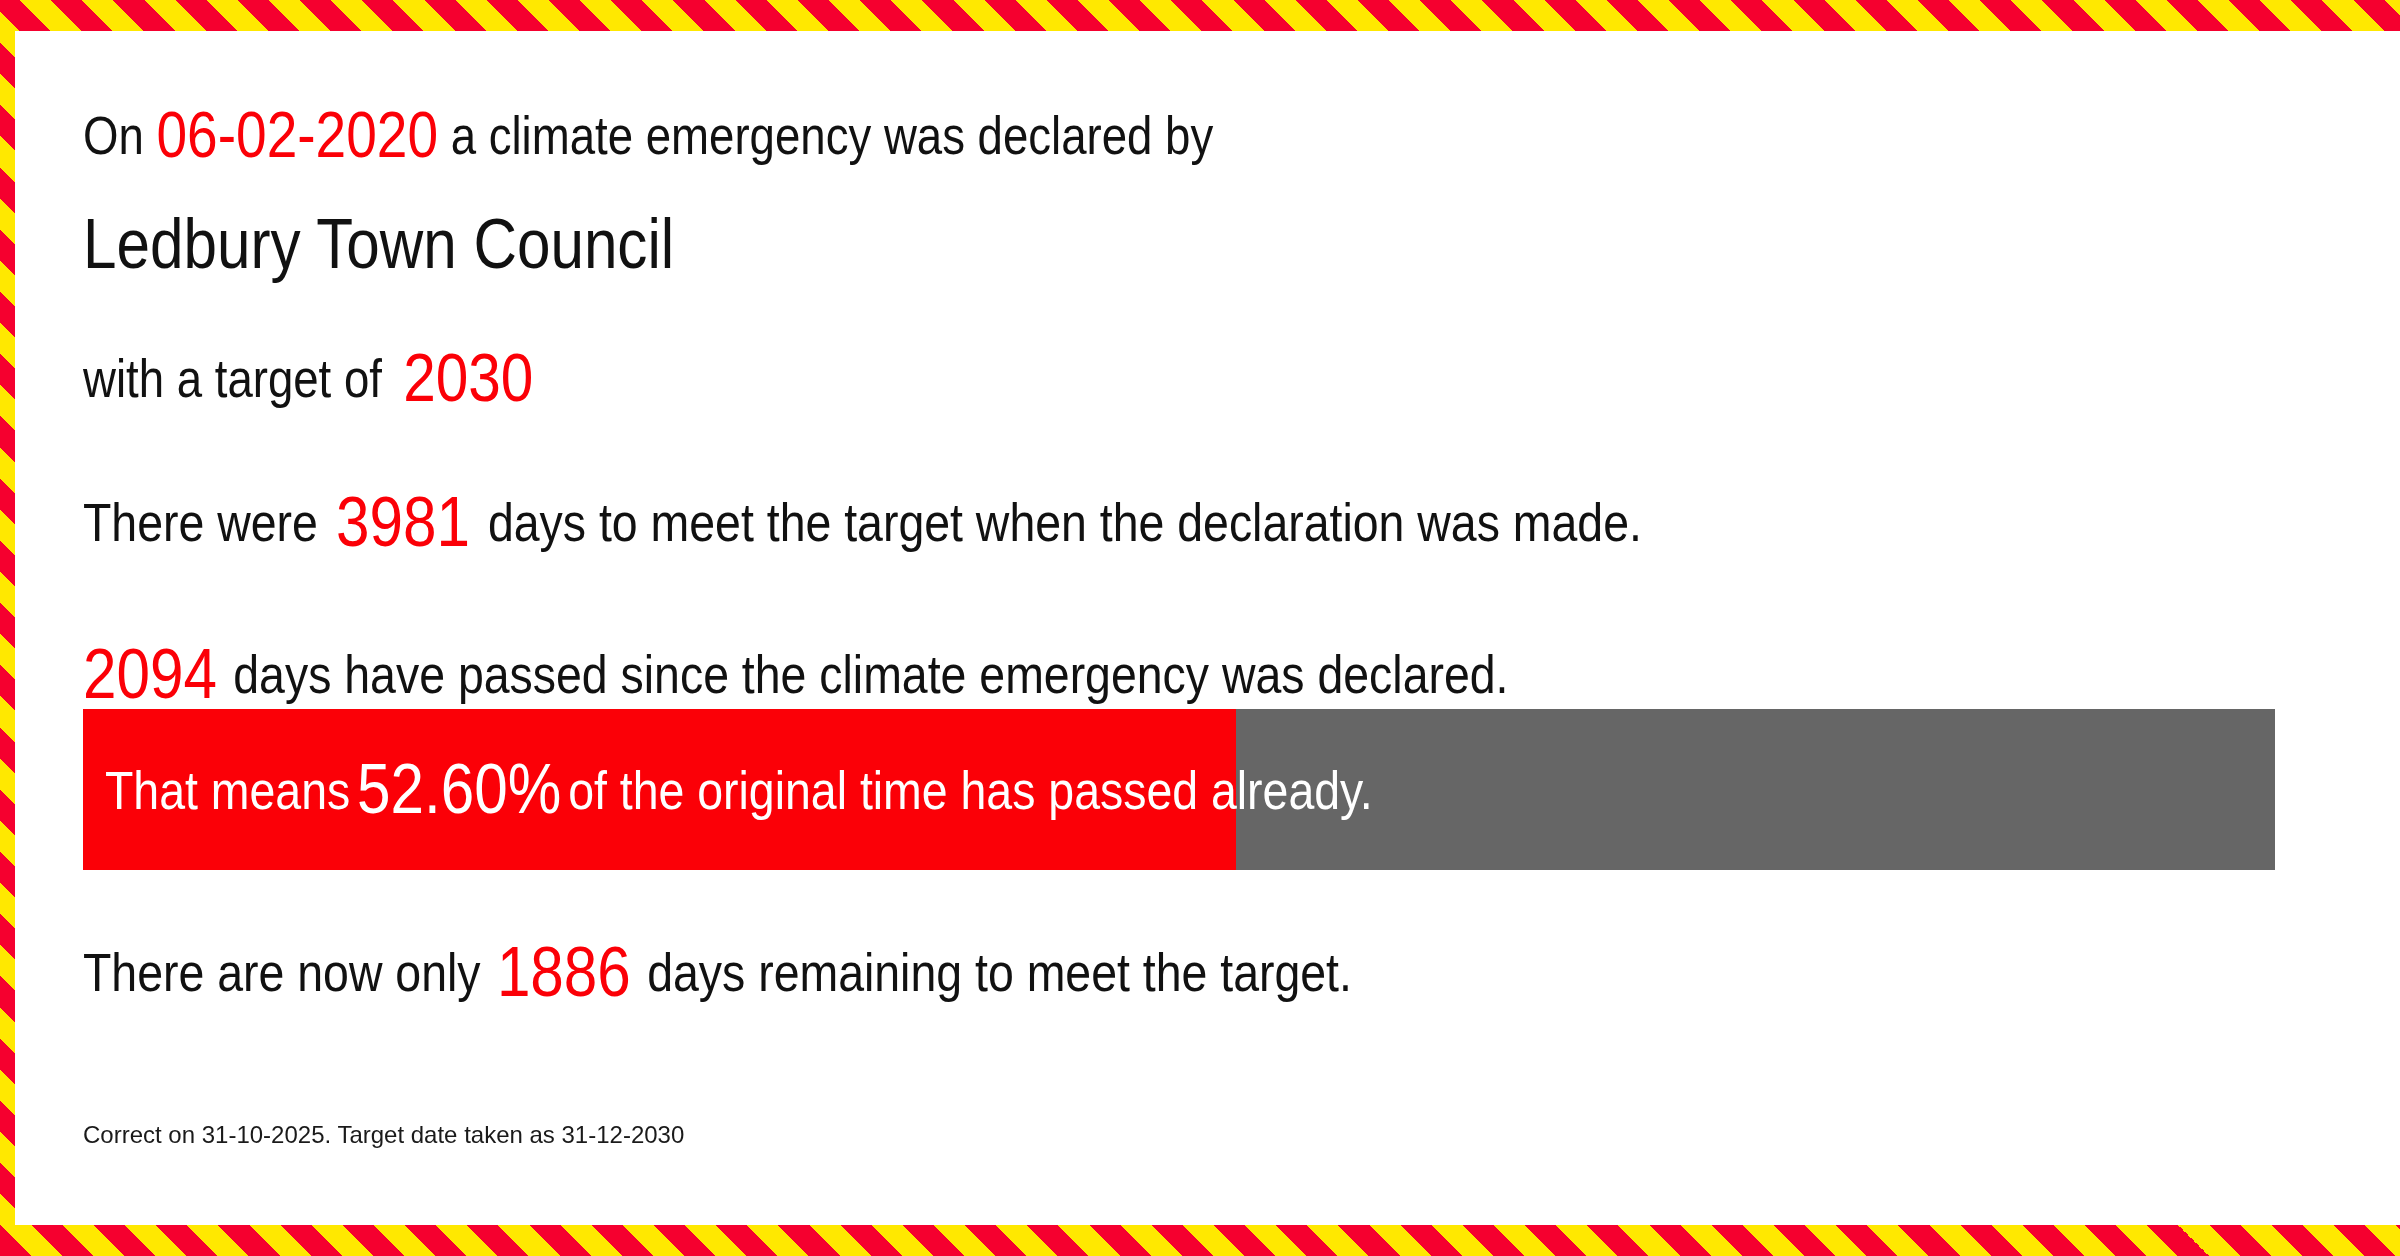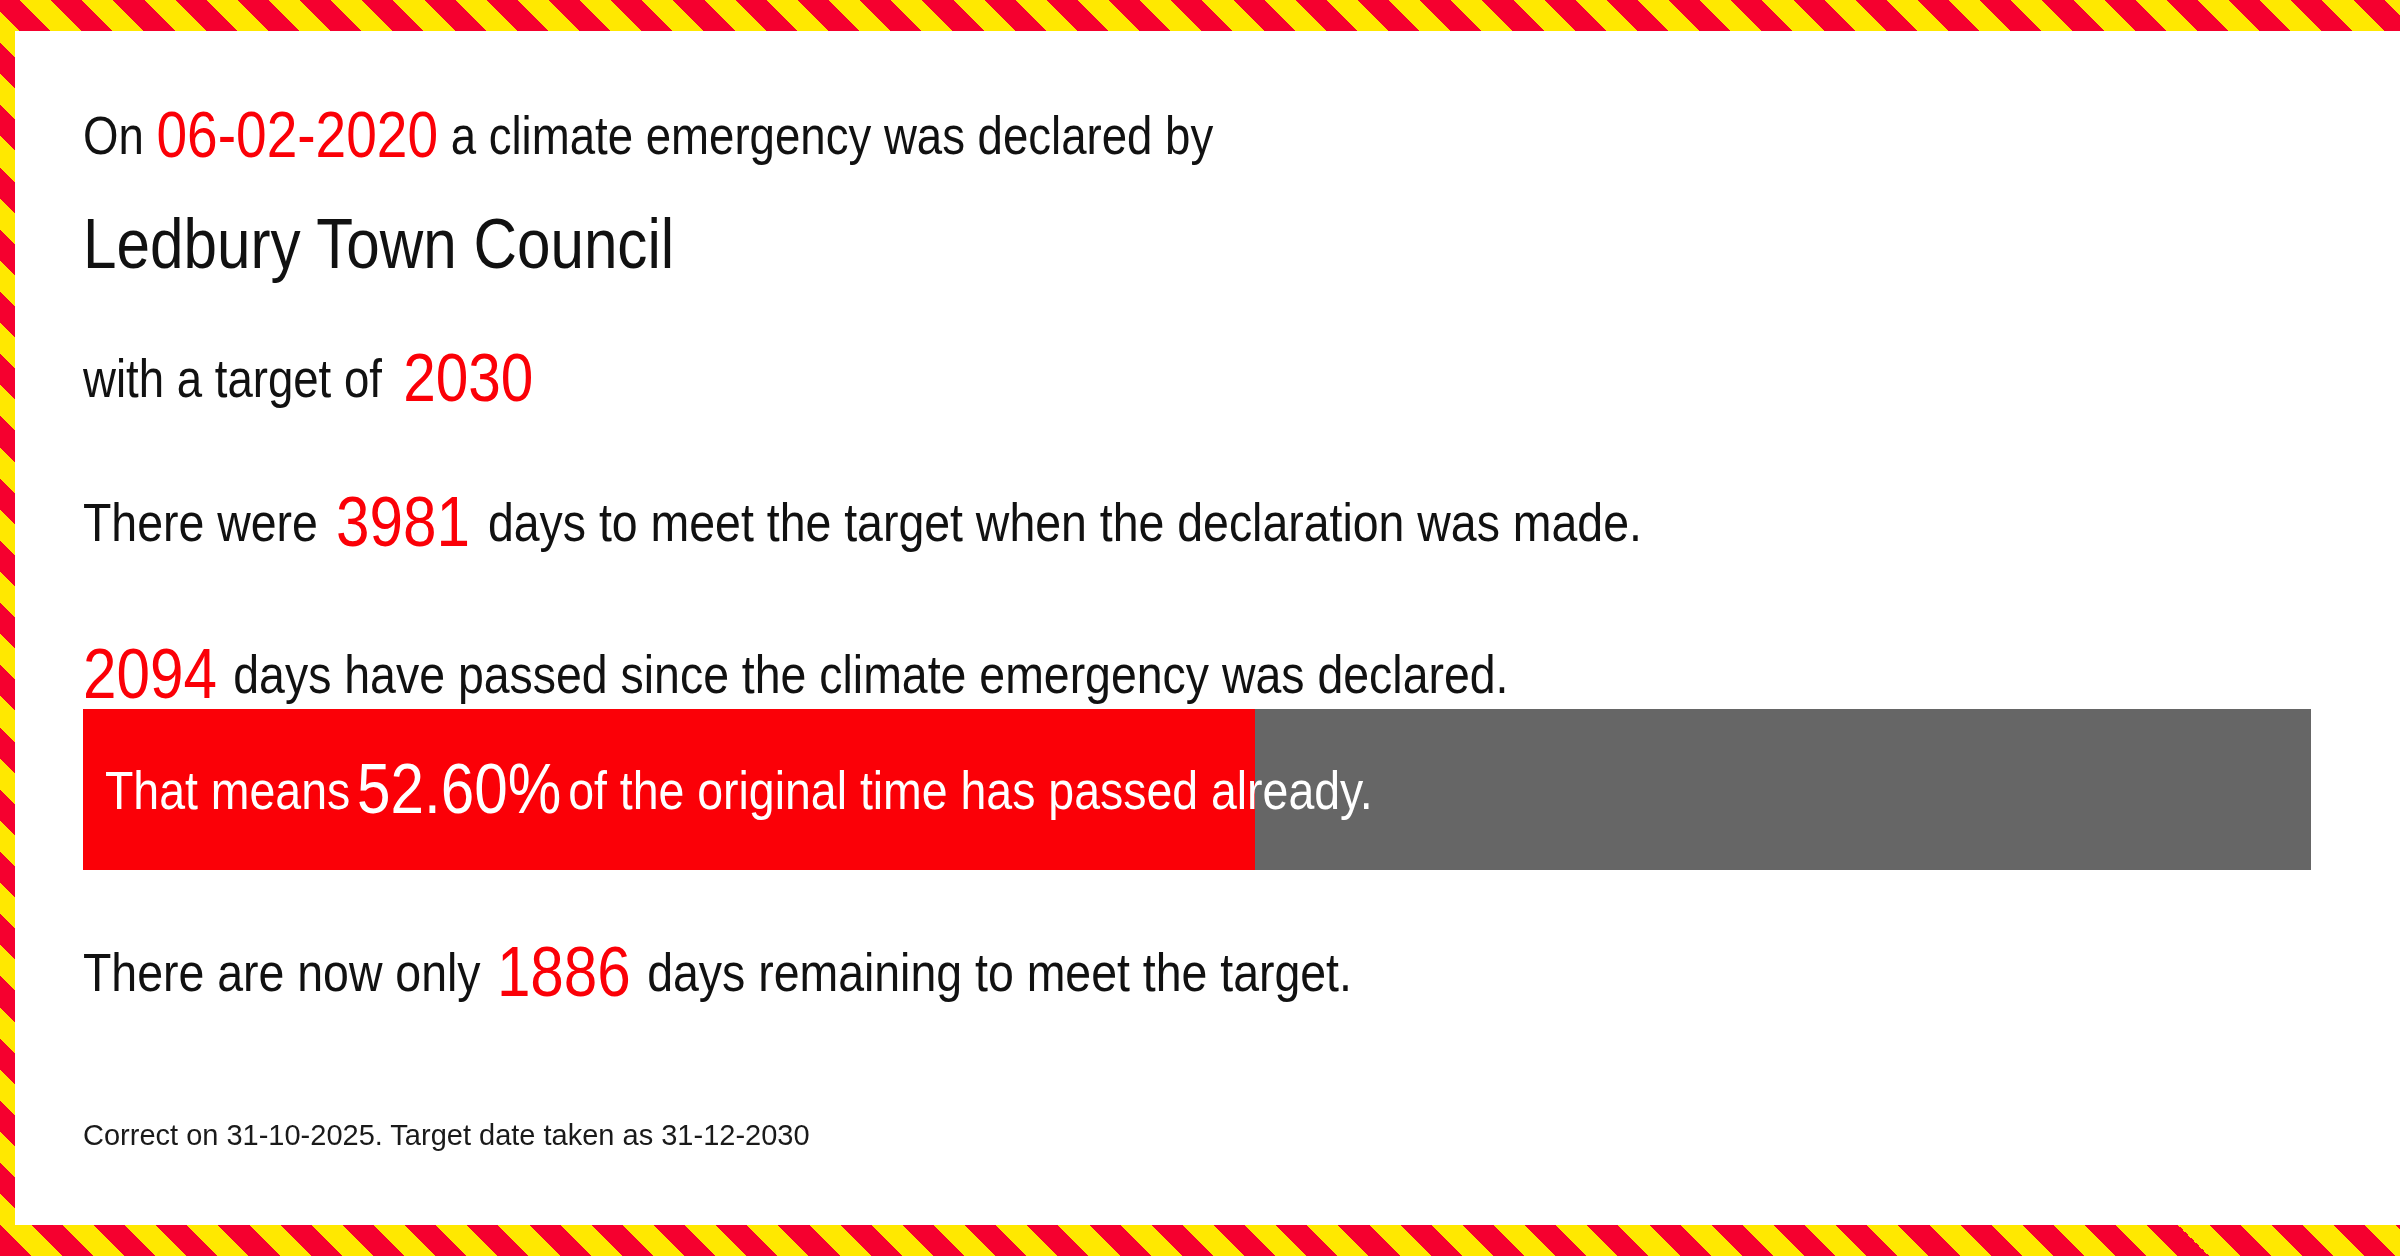--- a/index.html
+++ b/index.html
@@ -113,21 +113,20 @@
 
   
   #progress-bar {
     position: absolute;
     left: 68px;
     top: 678px;
     width: 2192px;
     height: 161px;
     background: #666666;
     overflow: hidden;
-    padding-left: 36px;
   }
   #progress-fill {
     position: absolute;
     left: 0;
     top: 0;
     height: 100%;
     background: #fb0007;
   }
   #progress-label {
     position: absolute;
@@ -161,21 +160,21 @@
     margin: 0 4px;
   }
 
   
   #footnotes {
     position: absolute;
     left: 68px;
     top: 1088px;
   }
   .footnote {
-    font-size: 29px;
+    font-size: 24px;
     line-height: 32px;
     color: #1a1a1a;
     white-space: nowrap;
   }
 </style>
 </head>
 <body>
 
 <div id="poster">
 

